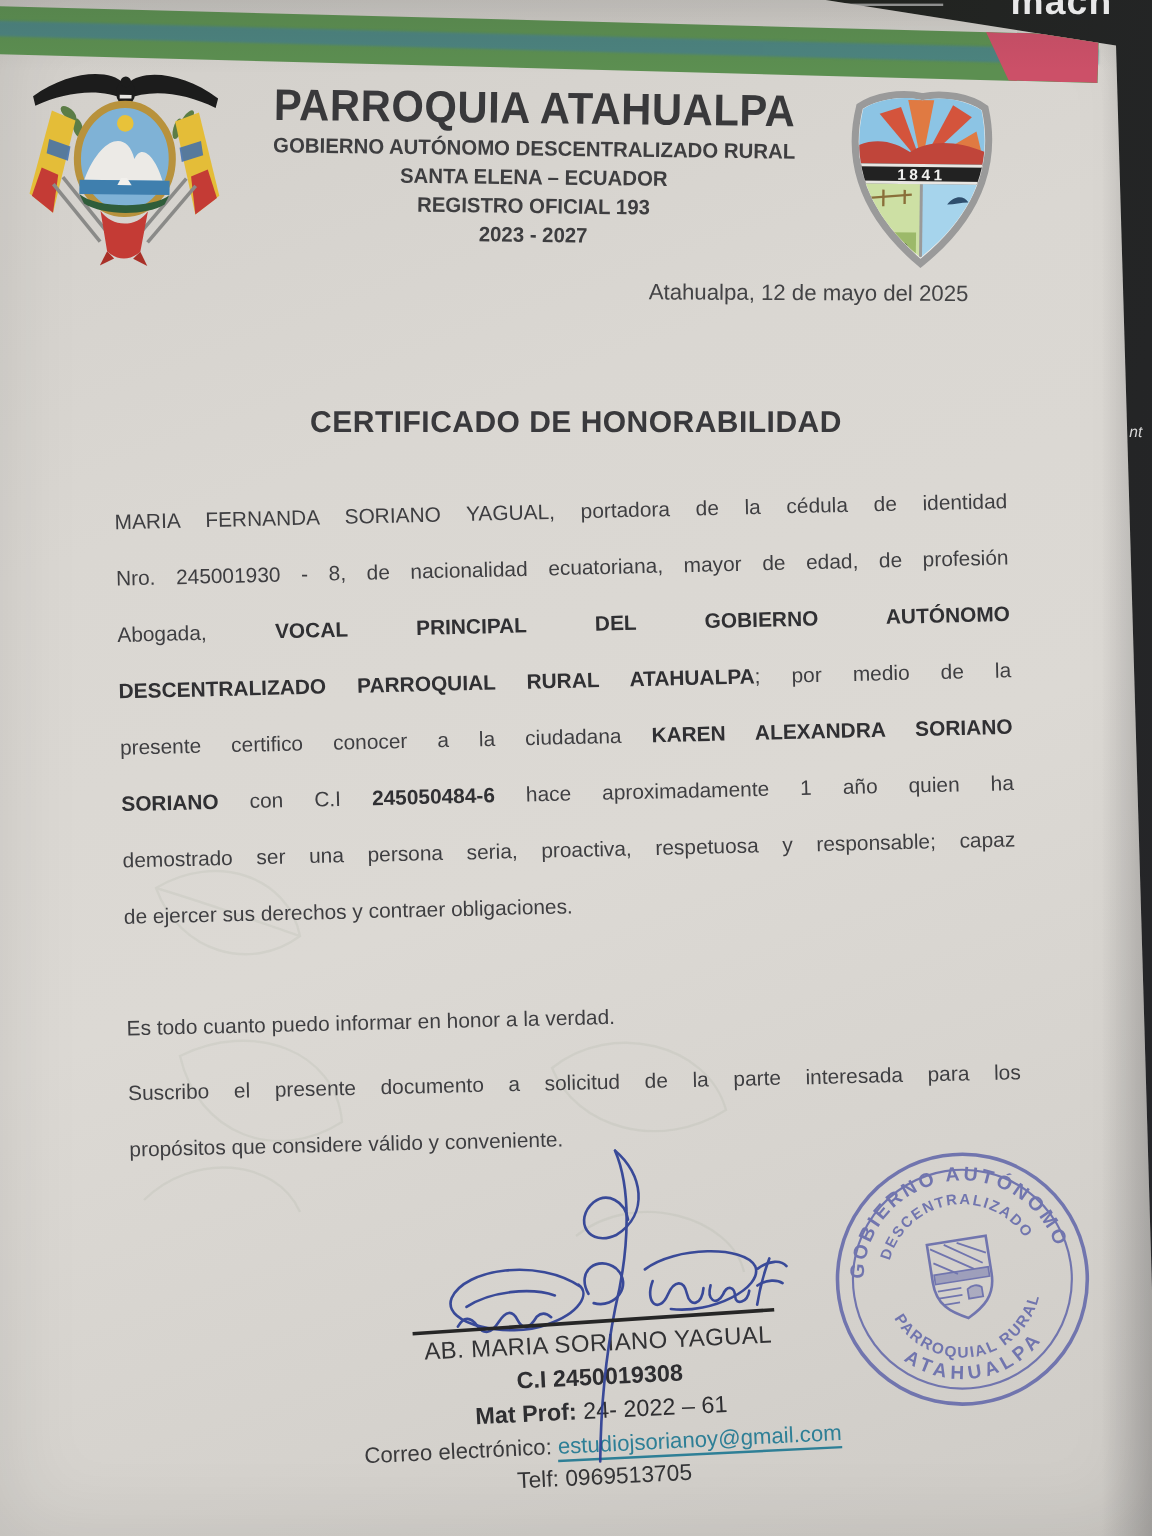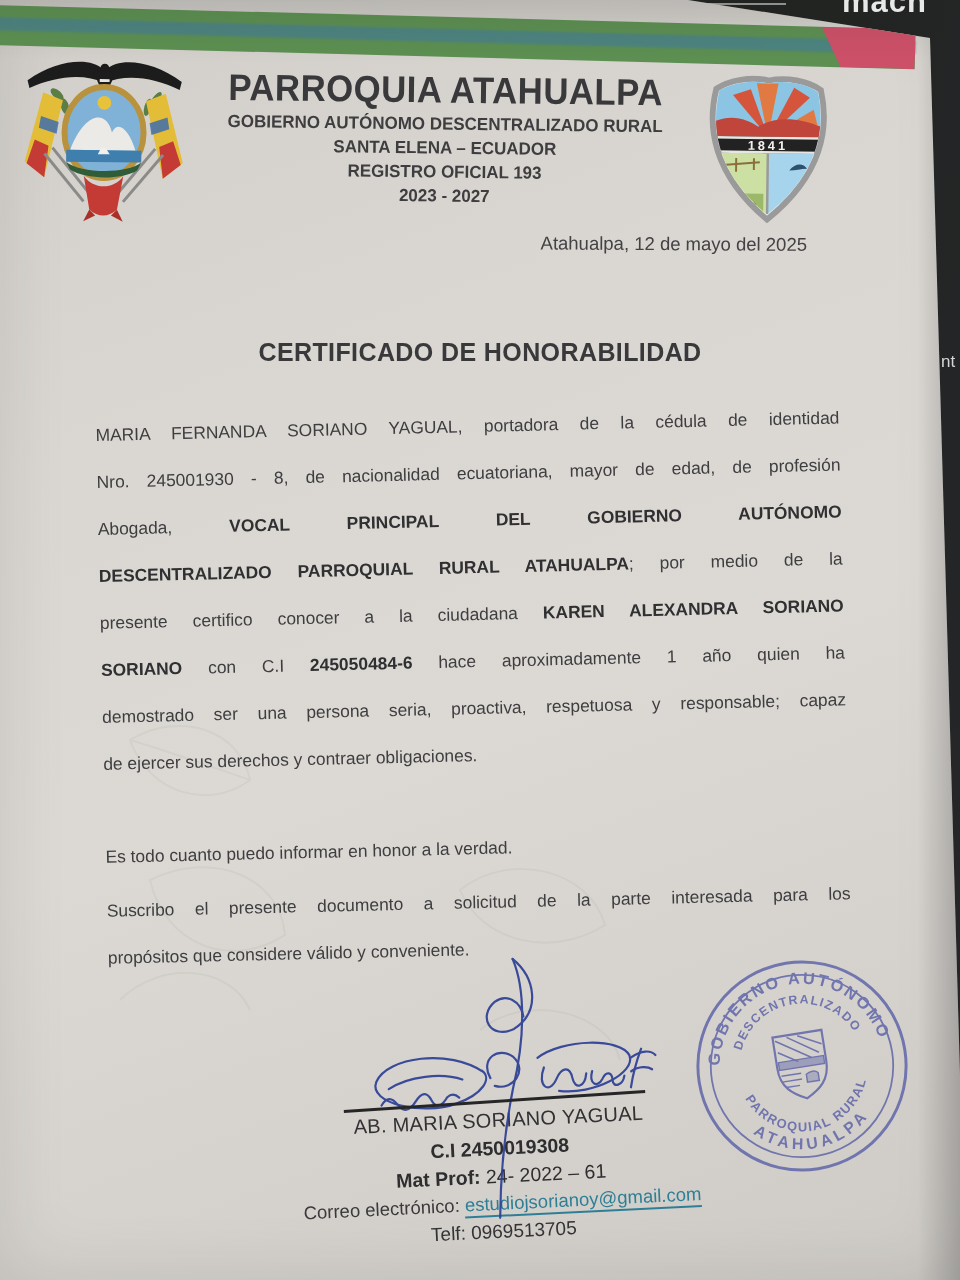--- a/index.html
+++ b/index.html
@@ -7,21 +7,21 @@
     width:960px;height:1280px;position:relative;overflow:hidden;
     background:linear-gradient(100deg,#1d201b 0%,#20231e 55%,#26262a 100%);
     font-family:"Liberation Sans",sans-serif;
   }
   
   .bg-frag-top{
     position:absolute;top:-16px;left:842px;color:#e8e8e8;
     font-size:31px;font-weight:bold;letter-spacing:1px;z-index:1;
   }
   .bg-dash{position:absolute;top:3px;left:698px;width:88px;height:2px;background:#c9c9c9;opacity:.65;z-index:1;}
-  .bg-frag-side{position:absolute;top:352px;left:941px;color:#d6d6d6;font-size:17px;z-index:1;}
+  .bg-frag-side{position:absolute;top:352px;left:941px;color:#d6d6d6;font-size:13px;z-index:1;font-style:italic;}
   
   .paper{
     position:absolute;inset:0;z-index:2;
     background:linear-gradient(160deg,#d2cfca 0%,#dad7d2 30%,#dcd9d4 55%,#d5d2cd 80%,#cecbc6 100%);
     clip-path:polygon(0 0,688px 0,930px 38px,960px 1075px,960px 1280px,0 1280px);
     box-shadow:inset 0 0 70px rgba(0,0,0,.10);
   }
   .paper::after{
     content:"";position:absolute;inset:0;pointer-events:none;
     background:

